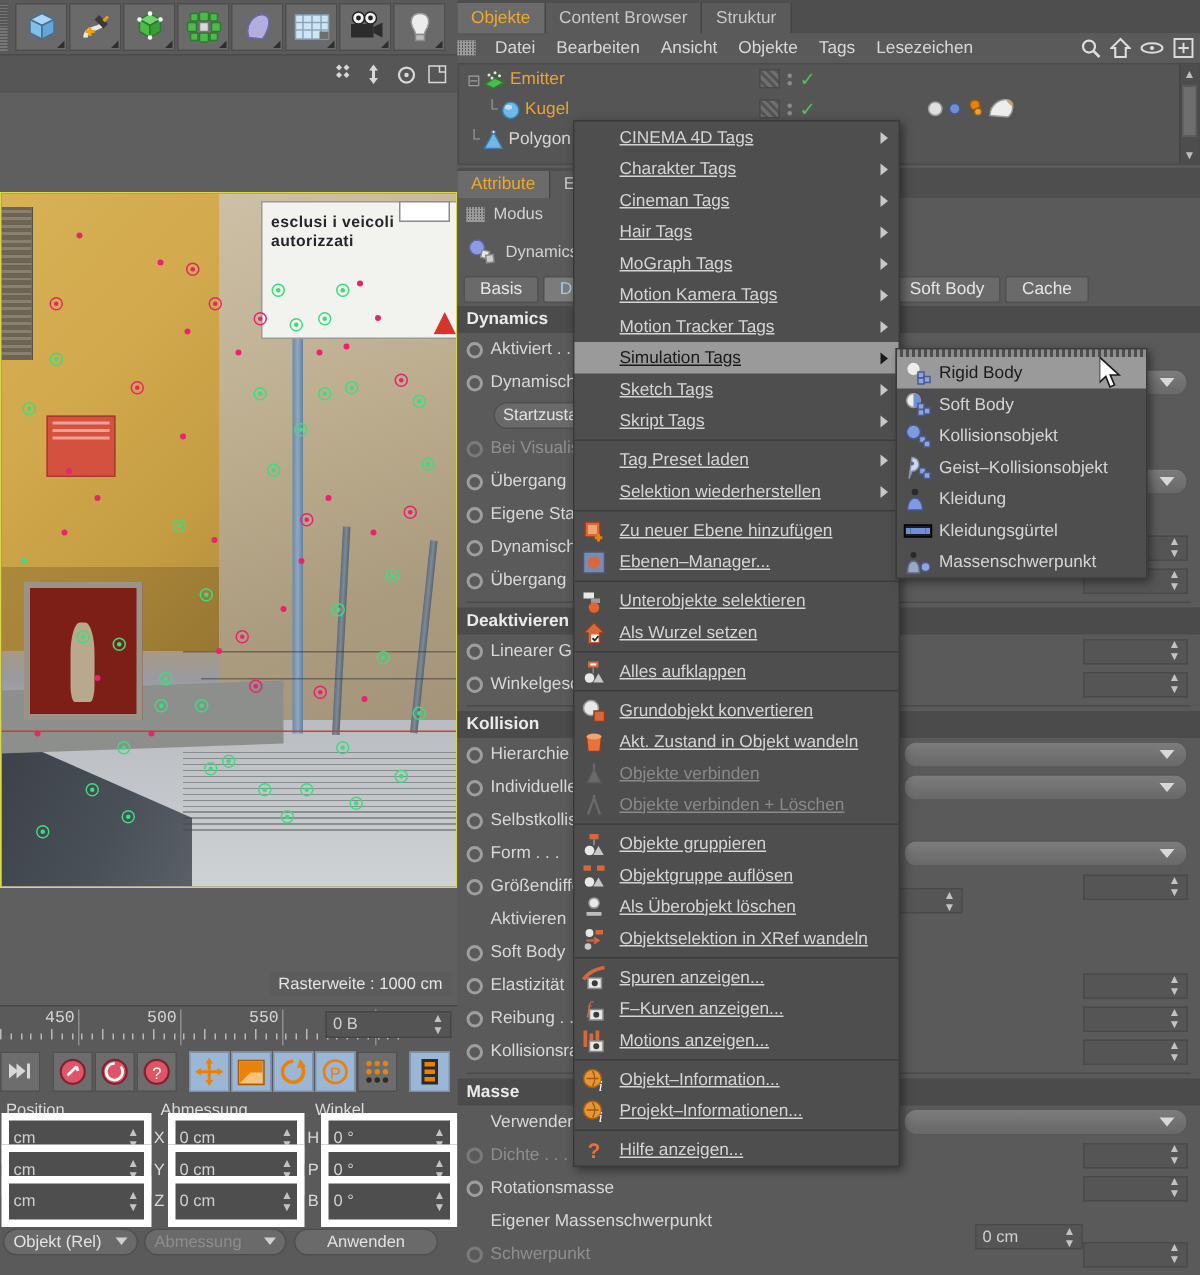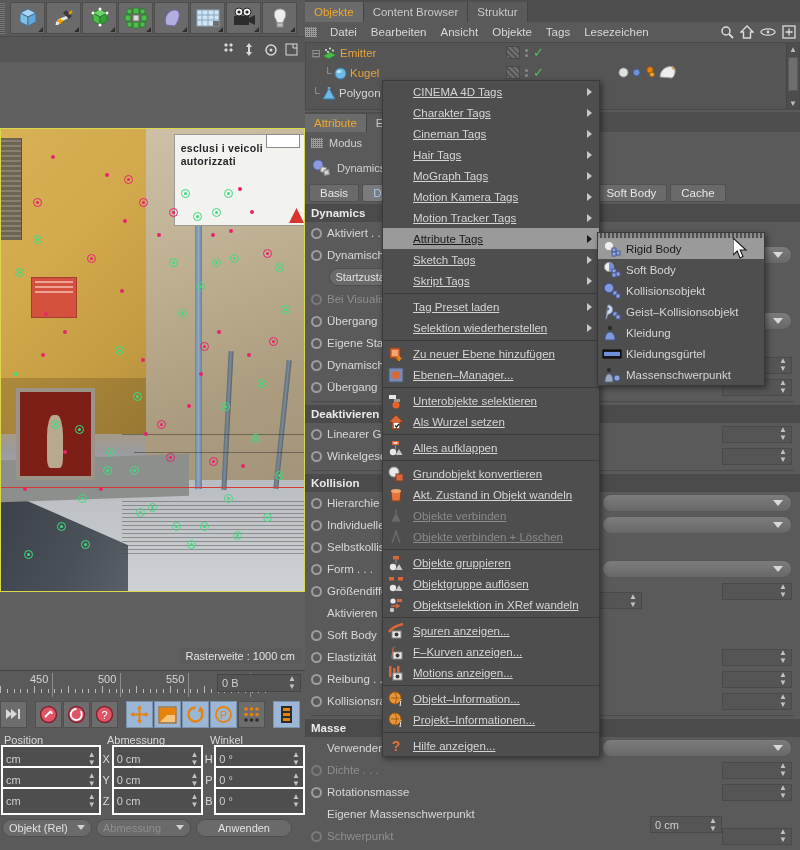--- a/index.html
+++ b/index.html
@@ -154,21 +154,21 @@
     position: absolute; right: 4px; bottom: 6px;
     background: rgba(92,92,92,.85); color: #e4e4e4;
     padding: 2px 6px; font-size: 11px;
   }
 
   
   #timeline {
     position: absolute; left: 0; top: 670px; width: 305px; height: 28px;
     background: #5a5a5a; border-top: 1px solid #454545;
   }
-  #ruler { position:absolute; left:0; top:2px; width: 270px; height: 24px; }
+  #ruler { position:absolute; left:0; top:2px; width: 270px; height: 24px; font-family: Liberation Mono, monospace; }
   #ruler .tick { position:absolute; bottom:4px; width:1px; background:#b9b9b9; }
   #ruler .lbl { position:absolute; top:0; font-size:11px; color:#d6d6d6; }
   #ruler .vbar { position:absolute; top:0; bottom:0; width:1px; background:#8e8e8e; }
   #frame-field {
     position:absolute; right:4px; top:3px; width: 84px; height: 18px;
     background:#545454; border:1px solid #454545; color:#cfcfcf;
     font-size:11px; padding:2px 4px; display:flex; align-items:center;
   }
   .spin { margin-left:auto; font-size:8px; line-height:8px; color:#c3c3c3; text-align:center; }
 
@@ -186,21 +186,21 @@
 
   
   #coords {
     position:absolute; left:0; top:730px; width:305px; height:120px;
     background:#5a5a5a; padding: 2px 0 0 0;
   }
   .coord-hdr { display:flex; font-size:11px; color:#d9d9d9; height:16px; align-items:center; }
   .coord-hdr span { display:block; }
   .crow { display:flex; align-items:center; height:21px; padding: 1px 0; }
   .cfield {
-    background:#4e4e4e; border:2px solid #ffffff; height:17px;
+    background:#4e4e4e; border:5px solid #ffffff; height:17px;
     display:flex; align-items:center; padding:12px 3px; color:#cfcfcf; font-size:11px;
   }
   .axis { width:11px; text-align:center; color:#d9d9d9; font-size:11px; }
   .cbtn {
     background:#6a6a6a; border:1px solid #4f4f4f; border-radius:9px; height:18px;
     display:flex; align-items:center; justify-content:center; color:#e2e2e2; font-size:11px;
   }
   .cdrop {
     background:#6a6a6a; border:1px solid #4f4f4f; border-radius:9px; height:18px;
     display:flex; align-items:center; padding:0 6px; color:#e2e2e2; font-size:11px;
@@ -1079,21 +1079,21 @@
       </div>
       <div class="ci indent">
         <span>Motion Kamera Tags</span>
         <span class="arw"></span>
       </div>
       <div class="ci indent">
         <span>Motion Tracker Tags</span>
         <span class="arw"></span>
       </div>
       <div class="ci indent hl">
-        <span>Attribute Tags</span>
+        <span>Simulation Tags</span>
         <span class="arw"></span>
       </div>
       <div class="ci indent">
         <span>Sketch Tags</span>
         <span class="arw"></span>
       </div>
       <div class="ci indent">
         <span>Skript Tags</span>
         <span class="arw"></span>
       </div>
@@ -1190,20 +1190,27 @@
         <span>Objekte gruppieren</span>
       </div>
       <div class="ci indent">
         <span class="ico"><svg width="16" height="16" viewBox="0 0 16 16">
             <rect x="1" y="1" width="5" height="3.5" fill="#d8683a"></rect>
             <rect x="10" y="1" width="5" height="3.5" fill="#d8683a"></rect>
             <circle cx="5" cy="12" r="3.2" fill="#e8e8e8"></circle>
             <polygon points="11,9 14.5,15 7.5,15" fill="#c8c8c8"></polygon>
           </svg></span>
         <span>Objektgruppe auflösen</span>
+      </div>
+      <div class="ci indent">
+        <span class="ico"><svg width="16" height="16" viewBox="0 0 16 16">
+            <circle cx="8" cy="5" r="3.4" fill="#e8e8e8" stroke="#999"></circle>
+            <rect x="3" y="11" width="10" height="2.5" fill="#bdbdbd"></rect>
+          </svg></span>
+        <span>Als Überobjekt löschen</span>
       </div>
       <div class="ci indent">
         <span class="ico"><svg width="16" height="16" viewBox="0 0 16 16">
             <circle cx="5" cy="4" r="2.6" fill="#e8e8e8"></circle>
             <rect x="9" y="2" width="5" height="3" fill="#d8683a"></rect>
             <path d="M3,9 h8 M8,7 l3,2 l-3,2" stroke="#d8683a" stroke-width="1.4" fill="none"></path>
             <circle cx="4" cy="13" r="2.2" fill="#c8c8c8"></circle>
           </svg></span>
         <span>Objektselektion in XRef wandeln</span>
       </div>

